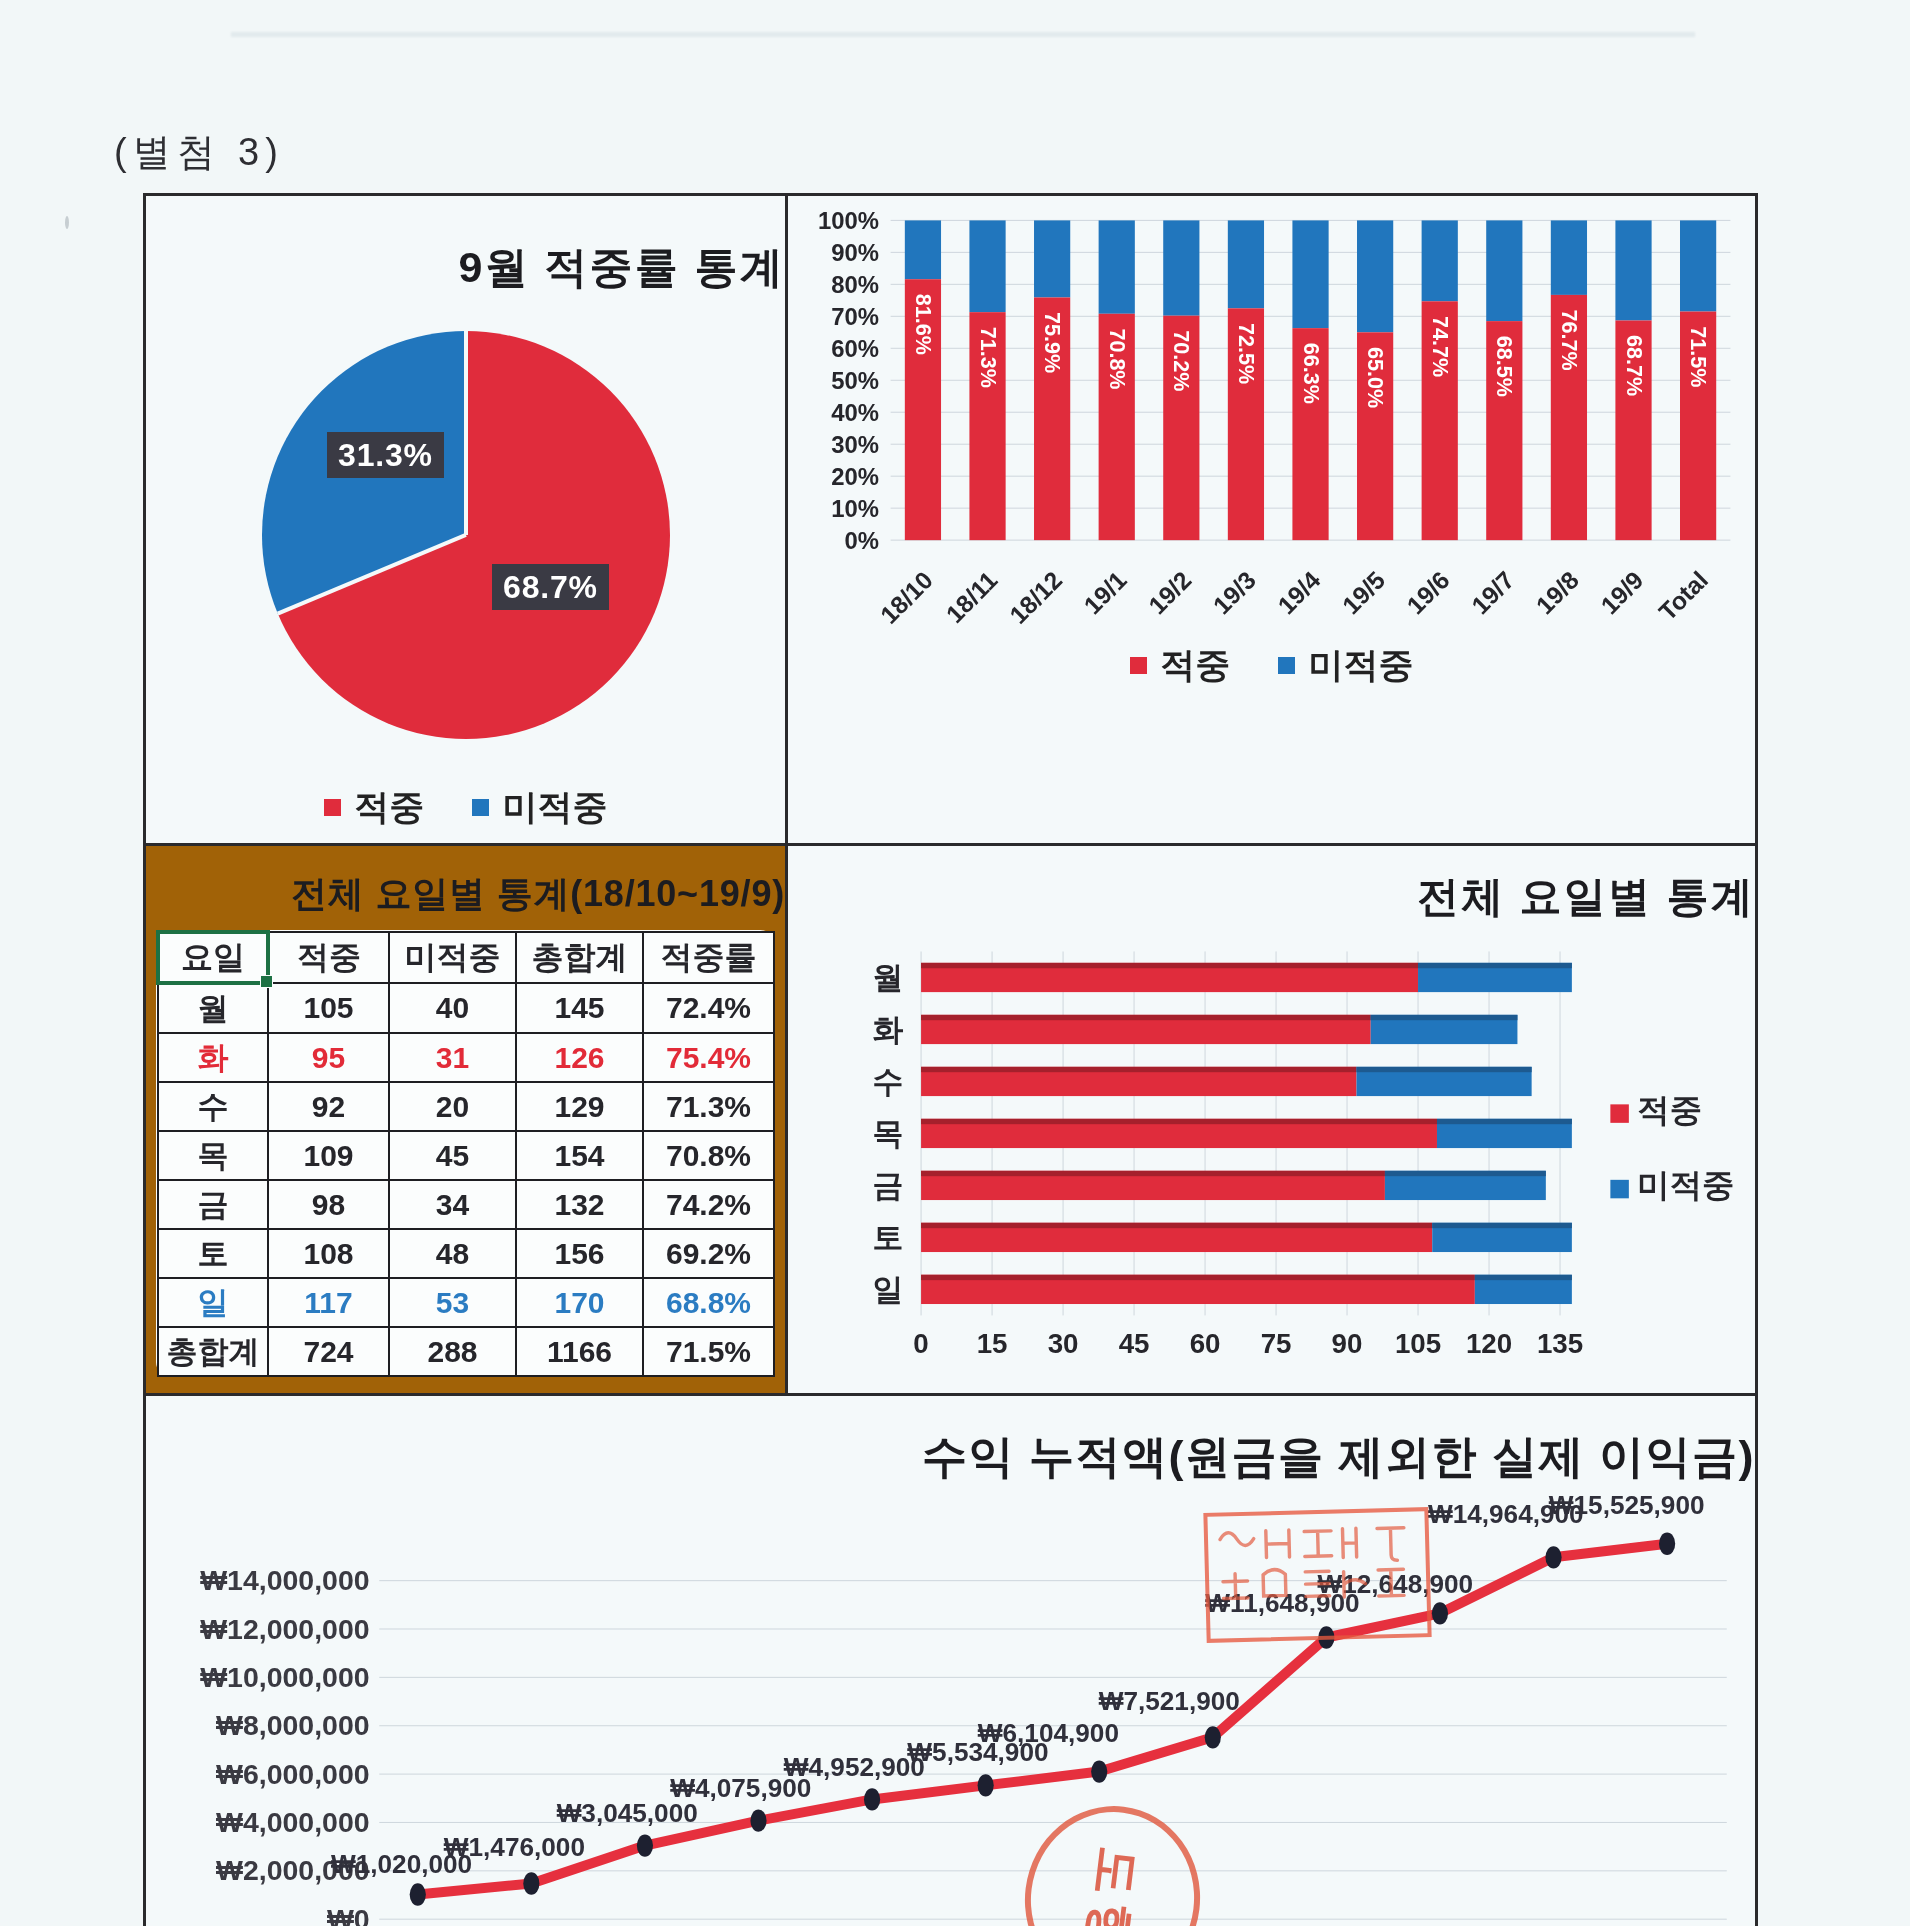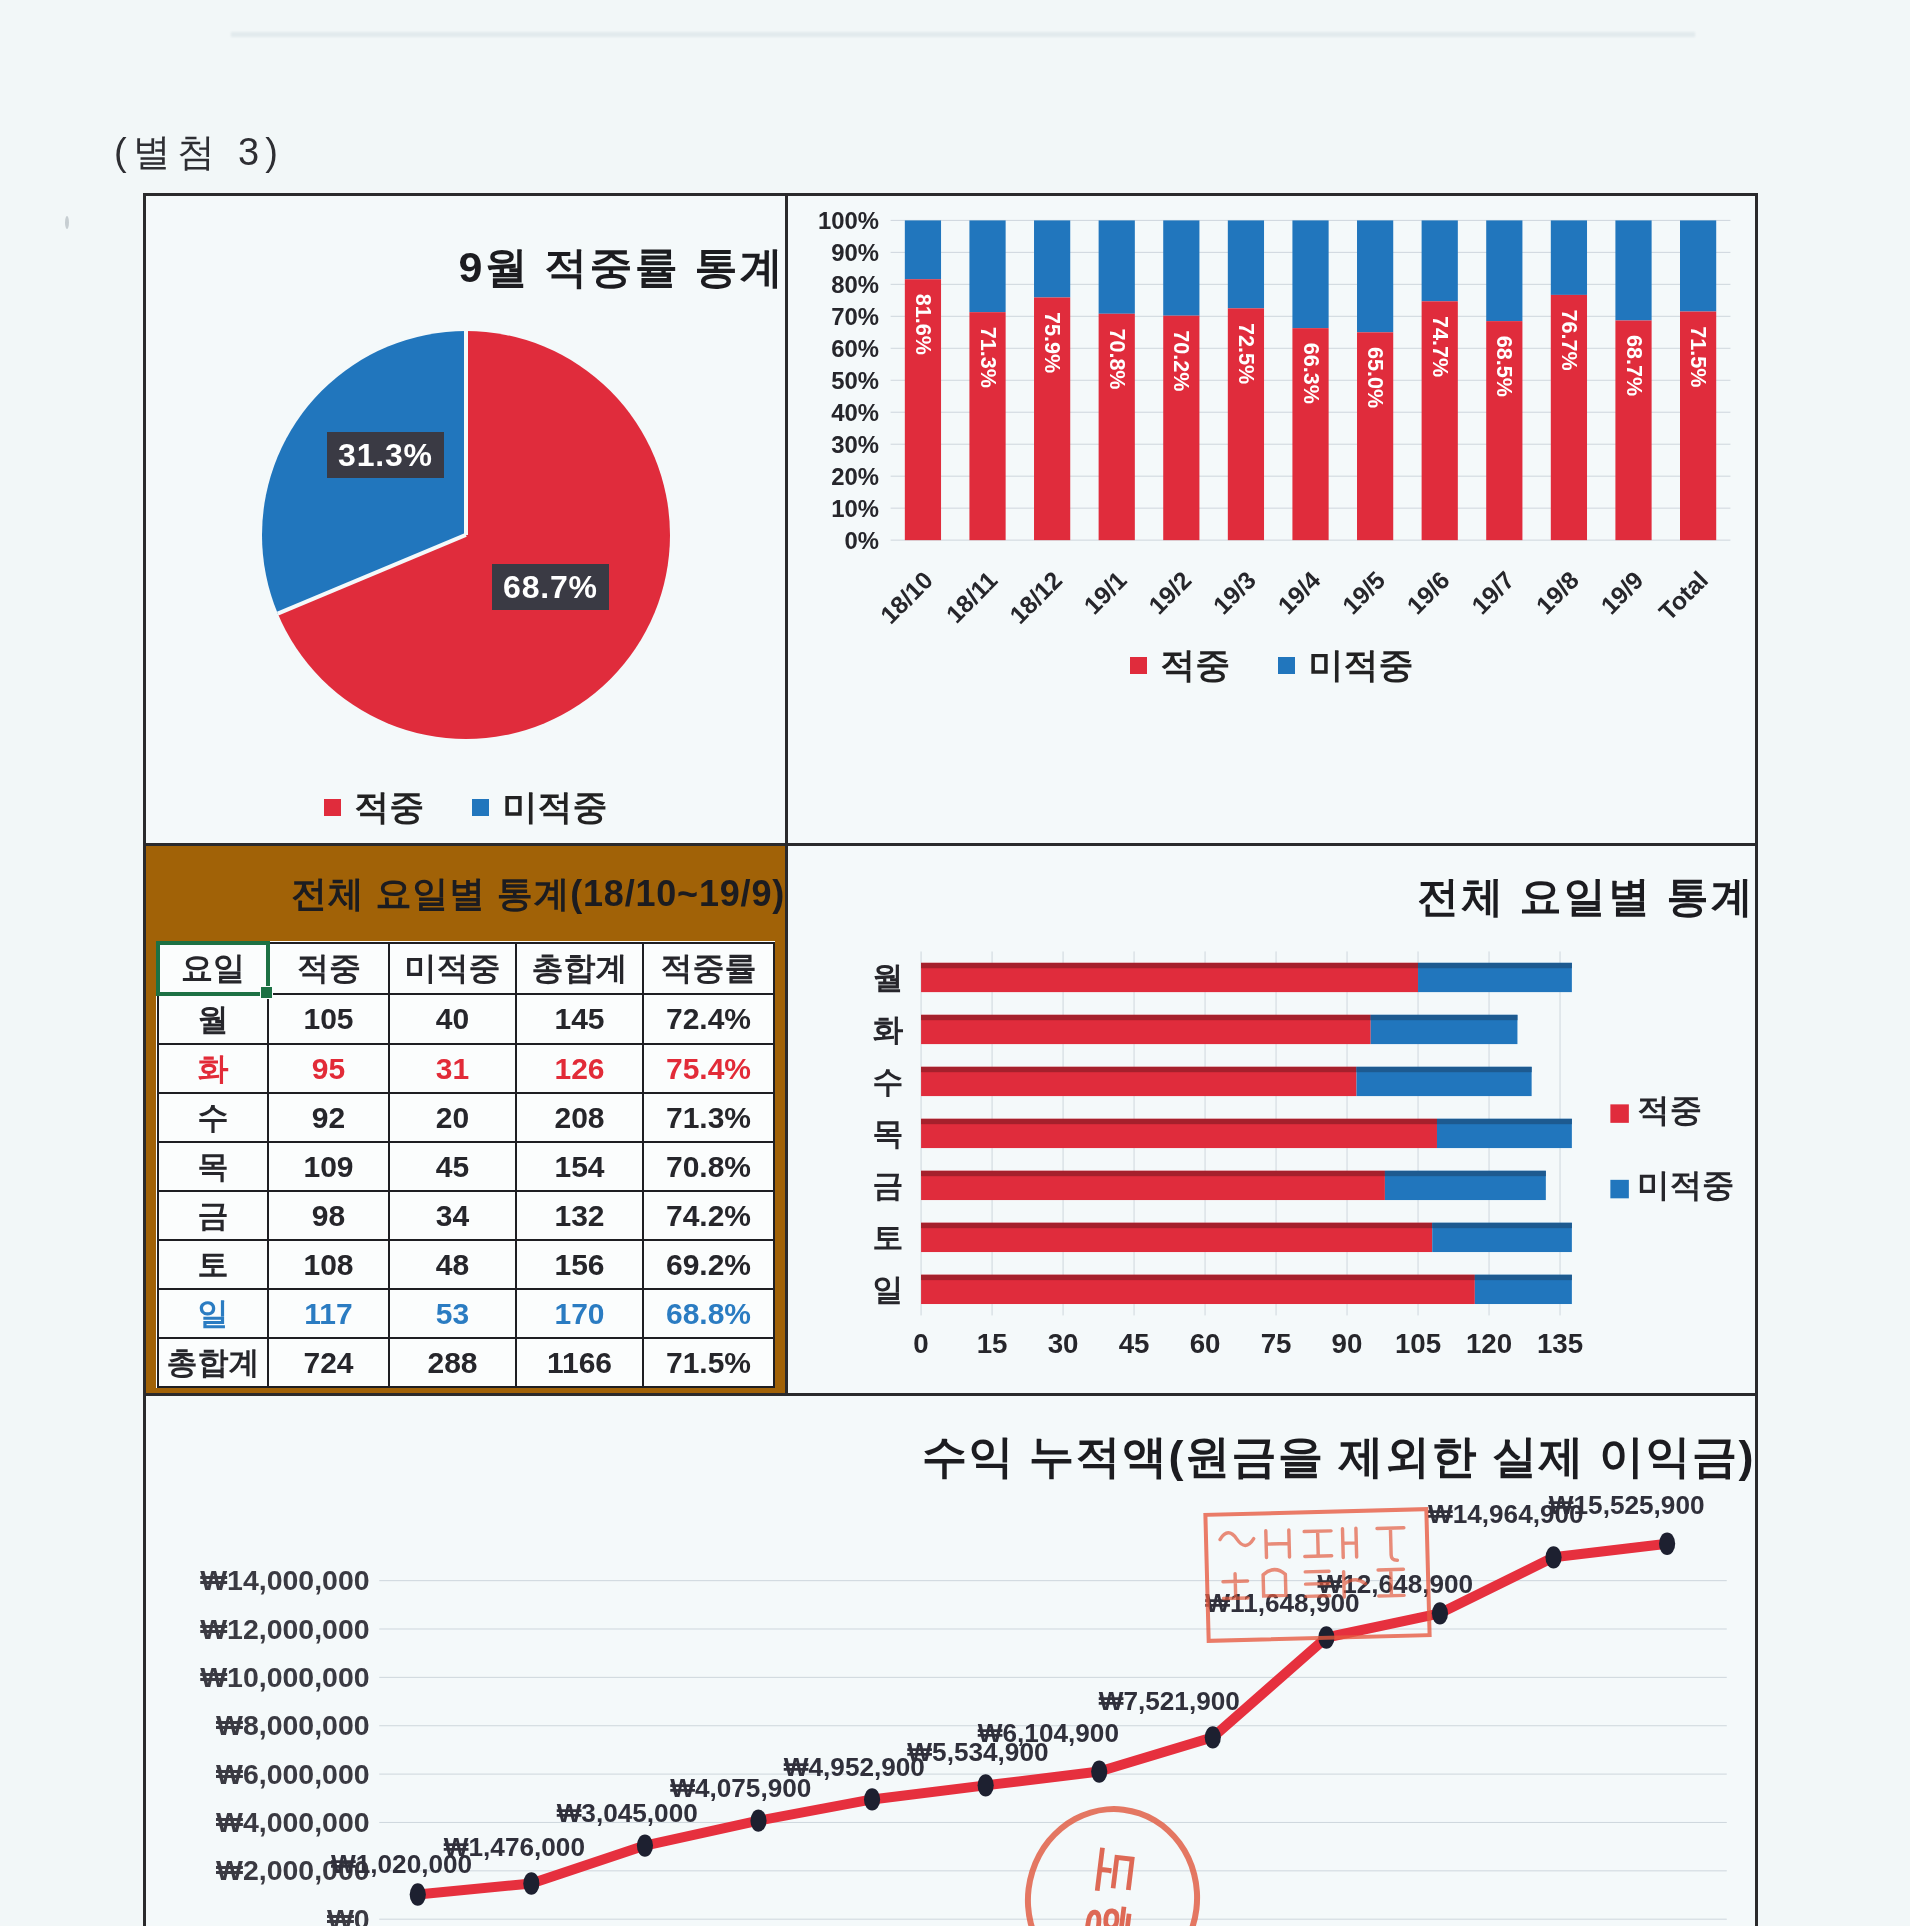--- a/index.html
+++ b/index.html
@@ -43,21 +43,21 @@
   .legend-pie{margin-top:45px;}
   .legend-trend{margin-top:-5.4px;}
   .swatch{width:17.7px;height:17.7px;display:inline-block;}
   .legend-gap{width:21.6px;}
 
   svg{display:block;font-family:inherit;}
   #trend-svg{margin:8.5px auto 0;}
   #hbar-svg{margin:5.4px auto 0;}
   #line-svg{margin:0.8px auto 0;}
 
-  table.stats{margin:22px auto 0;border-collapse:collapse;background:#fbfdfd;}
+  table.stats{margin:11px auto 0;border-collapse:collapse;background:#fbfdfd;border-radius:15px;}
   .stats th,.stats td{border:2.3px solid #1e1e22;text-align:center;vertical-align:middle;
     font-size:30px;color:#26262b;background:#fbfdfd;}
   .stats th{font-size:32px;font-weight:bold;height:45px;}
   .stats td{height:45px;font-weight:600;}
   .stats td:first-child{font-weight:700;font-size:31px;}
   .stats .c0{width:104px;} .stats .c1{width:116px;} .stats .c2{width:123px;}
   .stats .c3{width:123px;} .stats .c4{width:127px;}
   tr.r-red td{color:#e22b38;font-weight:700;}
   tr.r-blue td{color:#2b7cc2;font-weight:700;}
   tr.r-total td{font-weight:700;}
@@ -214,21 +214,21 @@
               <td class="c0">화</td>
               <td class="c1">95</td>
               <td class="c2">31</td>
               <td class="c3">126</td>
               <td class="c4">75.4%</td>
             </tr>
             <tr class="">
               <td class="c0">수</td>
               <td class="c1">92</td>
               <td class="c2">20</td>
-              <td class="c3">208</td>
+              <td class="c3">129</td>
               <td class="c4">71.3%</td>
             </tr>
             <tr class="">
               <td class="c0">목</td>
               <td class="c1">109</td>
               <td class="c2">45</td>
               <td class="c3">154</td>
               <td class="c4">70.8%</td>
             </tr>
             <tr class="">

